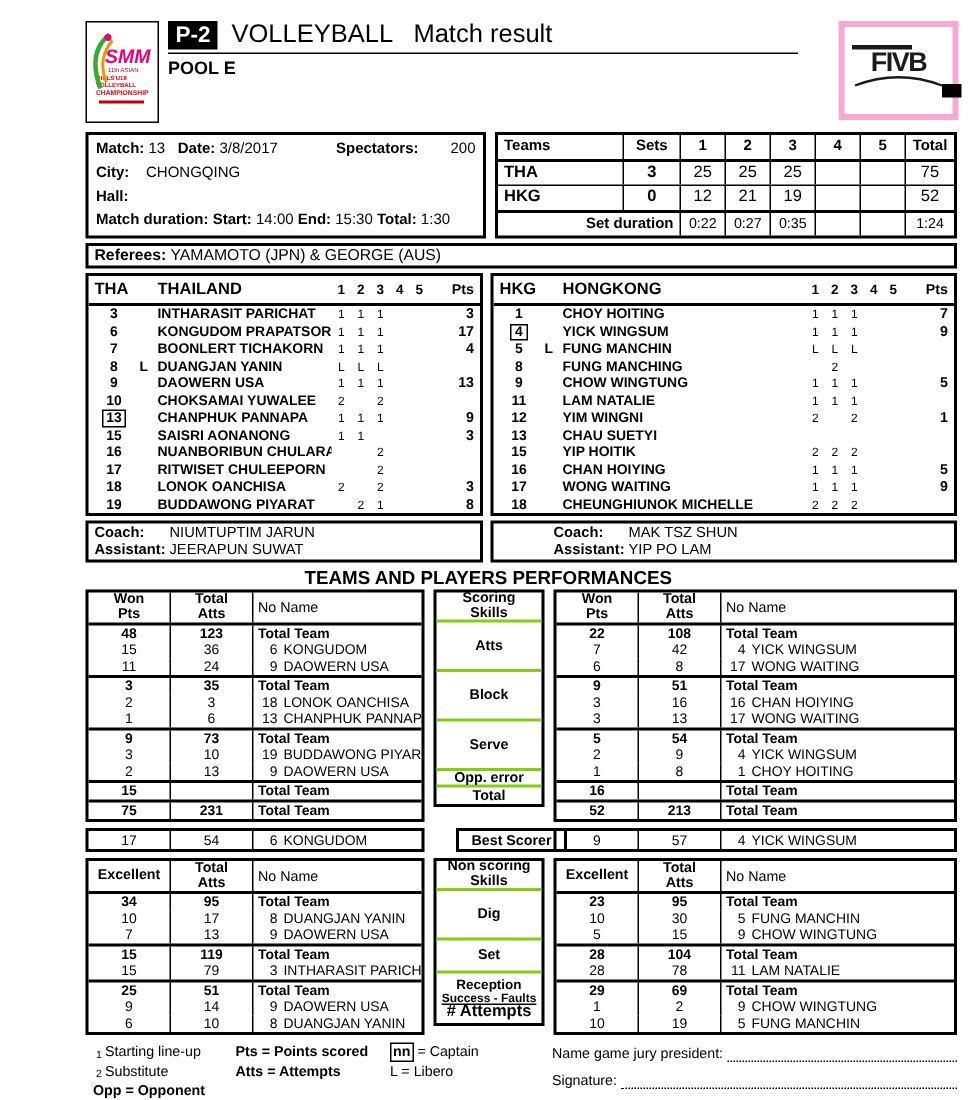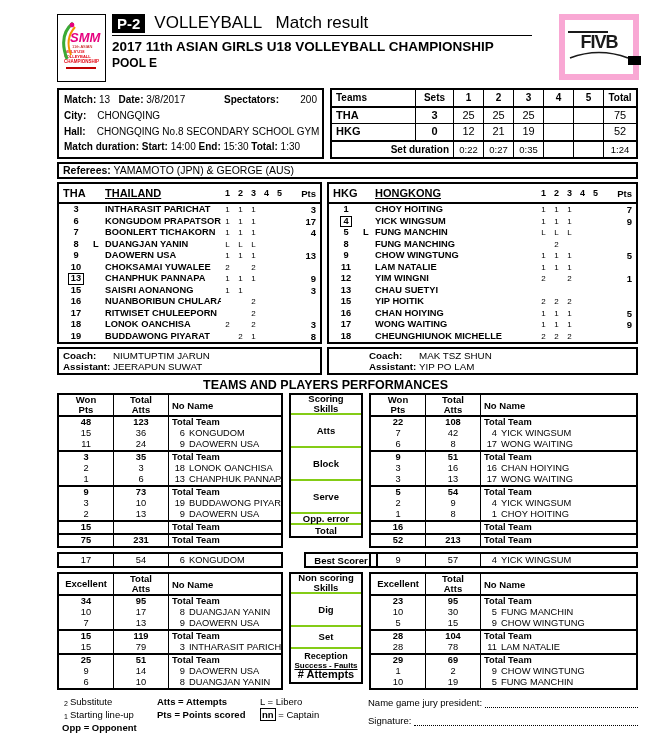--- a/index.html
+++ b/index.html
@@ -15,21 +15,21 @@
   .smm-l1{font-size:4px;color:#c00000;margin-left:12px;line-height:5px;}
   .smm-l2{font-size:4px;font-weight:bold;color:#e30613;margin-left:4px;line-height:5px;}
   .smm-l3{font-size:4.5px;font-weight:bold;color:#e30613;margin-left:4px;line-height:6px;}
   .smm-bar{width:30px;height:2px;background:#c00000;margin:2px 0 0 6px;}
   .hdr-line1{display:flex;align-items:center;}
   .p2{background:#000;color:#fff;font-weight:bold;font-size:15px;padding:1px 5px;line-height:17px;}
   .hdr-title{font-size:17px;margin-left:9px;white-space:pre;}
   .hdr-rule{border-top:1px solid #000;width:420px;margin-top:2px;}
   .hdr-champ{font-weight:bold;font-size:13.5px;margin-top:3px;}
   .hdr-pool{font-weight:bold;font-size:12px;margin-top:2px;}
-  .fivb-box{border:6px solid #f9a8d4;display:flex;align-items:center;justify-content:center;}
+  .fivb-box{border:4px solid #f9a8d4;display:flex;align-items:center;justify-content:center;}
   .fivb-inner{position:relative;text-align:center;}
   .fivb-bar{position:absolute;left:0;top:-2px;width:40px;height:2.5px;background:#1a1a1a;}
   .fivb-word{font-weight:bold;font-size:18px;letter-spacing:-1px;color:#1a1a1a;line-height:18px;}
   .corner-rect{background:#000;}
   
   .infobox{border:2px solid #000;padding:2px 5px;font-size:10px;line-height:15.8px;}
   .inf-row{display:flex;white-space:pre;}
   .inf-sp{flex:1;}
   
   .scoretable{border:2px solid #000;}
@@ -43,38 +43,38 @@
   .st-teamcell{text-align:left;padding-left:4px;font-weight:bold;font-size:11px;}
   .st-setscell{font-weight:bold;}
   .st-durlabel{grid-column:1/3;text-align:right;padding-right:4px;font-weight:bold;font-size:10px;border-right:1px solid #000;padding-left:33px;}
   .st-dur .stc{font-size:9.5px;}
   
   .refbar{border:2px solid #000;padding:1px 4px;font-size:10.5px;line-height:11px;}
   
   .rosterbox{border:2px solid #000;overflow:hidden;}
   .rhead{display:grid;grid-template-columns:34px 10px 1fr 13px 13px 13px 13px 13px 6px 28px;height:18px;border-bottom:2px solid #000;align-items:center;font-weight:bold;}
   .rh-code{font-size:11px;padding-left:4px;}
-  .rh-name{font-size:11px;padding-left:2px;text-decoration:underline;}
+  .rh-name{font-size:11px;padding-left:2px;}
   .rh-set{font-size:9px;text-align:center;}
   .rh-pts{font-size:9.5px;text-align:right;padding-right:4px;}
   .rrow{display:grid;grid-template-columns:34px 10px 1fr 13px 13px 13px 13px 13px 6px 28px;height:11.5px;line-height:11.5px;align-items:center;}
   .rno{text-align:center;font-weight:bold;font-size:9.3px;}
   .rrow[data-variant="captain"] .rno span{border:1px solid #000;padding:0 2px;display:inline-block;line-height:9.5px;}
   .rlib{font-weight:bold;font-size:9.3px;}
   .rname{font-weight:bold;font-size:9.3px;padding-left:2px;white-space:nowrap;overflow:hidden;}
   .rset{text-align:center;font-size:8px;}
   .rpts{text-align:right;font-weight:bold;font-size:9.5px;padding-right:4px;}
   .coachbox{border:2px solid #000;padding:1px 4px;font-size:9.8px;line-height:11.3px;}
   .co-label{display:inline-block;width:50px;font-weight:bold;}
   
   .perf-title{left:0;right:0;text-align:center;font-weight:bold;font-size:12.5px;}
   .ptable{border:2px solid #000;background:#fff;}
   .pt-head{display:grid;grid-template-columns:55px 55px 1fr;height:20px;border-bottom:2px solid #000;}
   .pt-hc{white-space:pre-line;text-align:center;font-weight:bold;font-size:9.5px;line-height:10px;display:flex;align-items:center;justify-content:center;border-right:1px solid #000;}
-  .pt-hname{font-weight:bold;font-size:9.5px;display:flex;align-items:center;padding-left:3px;}
+  .pt-hname{font-weight:normal;font-size:9.5px;display:flex;align-items:center;padding-left:3px;}
   .pt-group{border-bottom:2px solid #000;}
   .pt-group.last{border-bottom:none;}
   .pt-row{display:grid;grid-template-columns:55px 55px 1fr;height:11px;line-height:11px;font-size:9.3px;}
   .pt-c{text-align:center;border-right:1px solid #000;overflow:hidden;}
   .pt-n{display:flex;padding-left:3px;white-space:nowrap;overflow:hidden;}
   .pn{width:13px;text-align:right;margin-right:4px;flex:none;}
   .pt-row[data-variant="total"]{font-weight:bold;}
   .bestbox{border:2px solid #000;}
   .bestbox .pt-row{height:12px;line-height:12px;}
   
@@ -115,21 +115,20 @@
     <div class="smm-l3">CHAMPIONSHIP</div>
     <div class="smm-bar"></div>
   </div>
 
   <div class="abs" style="left:112px;top:13px;width:446px;">
     <div class="hdr-line1">
       <span class="p2">P-2</span>
       <span class="hdr-title">VOLLEYBALL   Match result</span>
     </div>
     <div class="hdr-rule"></div>
-    <div class="hdr-champ">2017 11th ASIAN GIRLS U18 VOLLEYBALL CHAMPIONSHIP</div>
     <div class="hdr-pool">POOL E</div>
   </div>
 
   <div class="abs fivb-box" style="left:559px;top:14px;width:80px;height:66px;">
     <div class="fivb-inner">
       <div class="fivb-bar"></div>
       <div class="fivb-word">FIVB</div>
       <svg width="62" height="9" viewBox="0 0 62 9">
         <path d="M2 7 Q31 -4 60 7" fill="none" stroke="#1a1a1a" stroke-width="1.6"></path>
       </svg>
@@ -146,21 +145,20 @@
       <span class="inf-sp"></span>
       <span class="b">Spectators:</span>
       <span style="width:38px;text-align:right;">200</span>
     </div>
     <div class="inf-row">
       <span class="b">City:</span><span>    </span>
       <span>CHONGQING</span>
     </div>
     <div class="inf-row">
       <span class="b">Hall:</span><span>    </span>
-      <span>CHONGQING No.8 SECONDARY SCHOOL GYM</span>
     </div>
     <div class="inf-row">
       <span class="b">Match duration:</span><span> </span>
       <span class="b">Start:</span><span> </span>
       <span>14:00</span><span> </span>
       <span class="b">End:</span><span> </span>
       <span>15:30</span><span> </span>
       <span class="b">Total:</span><span> </span>
       <span>1:30</span>
     </div>
@@ -1015,36 +1013,36 @@
             <span>FUNG MANCHIN</span>
           </span>
         </div>
 
     </div>
   </div>
 
   <div class="abs legend" style="left:62px;top:696px;width:300px;">
     <div class="lg-row">
       <span class="lg-c1">
+          <span class="lg-sym">1</span>
+          <span>Starting line-up</span>
+        </span>
+      <span class="lg-c2"><span class="lg-b">Pts = Points scored</span></span>
+      <span class="lg-c3"><span class="nn-box">nn</span>&nbsp;<span>= Captain</span></span>
+    </div>
+    <div class="lg-row">
+      <span class="lg-c1">
           <span class="lg-sym">2</span>
           <span>Substitute</span>
         </span>
       <span class="lg-c2"><span class="lg-b">Atts = Attempts</span></span>
       <span class="lg-c3"><span>L = Libero</span></span>
     </div>
     <div class="lg-row">
       <span class="lg-c1">
-          <span class="lg-sym">1</span>
-          <span>Starting line-up</span>
-        </span>
-      <span class="lg-c2"><span class="lg-b">Pts = Points scored</span></span>
-      <span class="lg-c3"><span class="nn-box">nn</span>&nbsp;<span>= Captain</span></span>
-    </div>
-    <div class="lg-row">
-      <span class="lg-c1">
           <span class="lg-b">Opp = Opponent</span>
         </span>
     </div>
   </div>
 
   <div class="abs jury" style="left:368px;top:696px;width:270px;">
     <div class="jury-row">
       <span>Name game jury president:</span>
       <span class="jury-dots"></span>
     </div>

